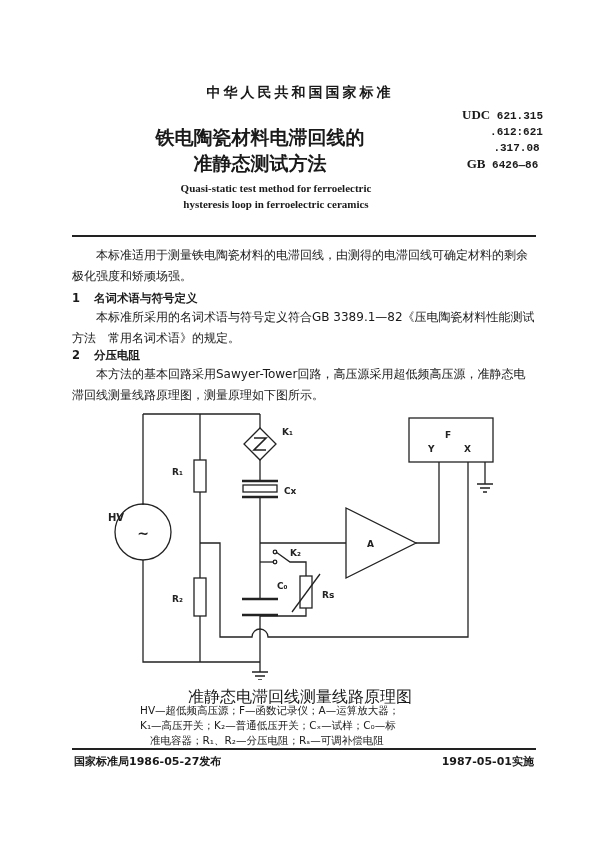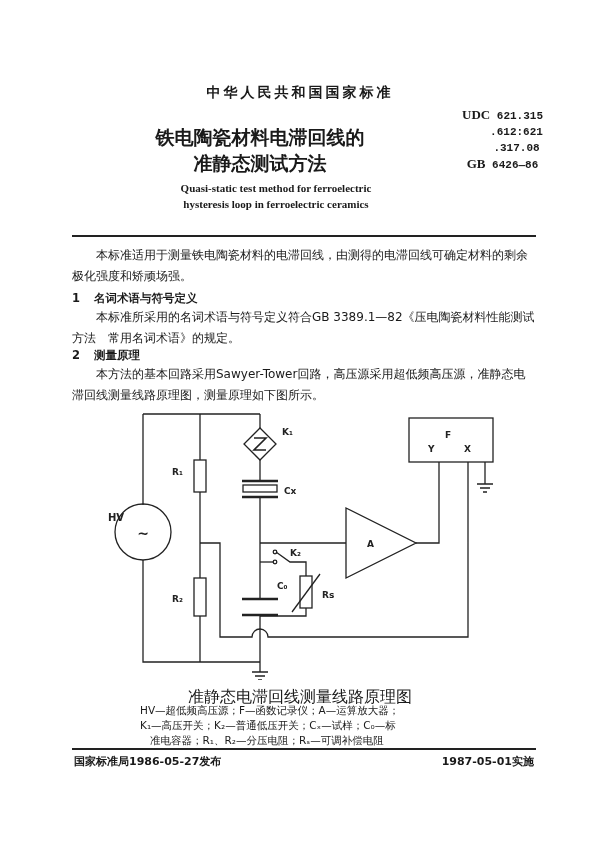--- a/index.html
+++ b/index.html
@@ -42,21 +42,21 @@
 <div class="abs rule" style="top:235px"></div>
 
 <div class="abs para" style="top:245px">本标准适用于测量铁电陶瓷材料的电滞回线，由测得的电滞回线可确定材料的剩余极化强度和矫顽场强。</div>
 
 <div class="abs heading" style="top:291px">
   <span class="num">1</span><span>名词术语与符号定义</span>
 </div>
 <div class="abs para" style="top:307px">本标准所采用的名词术语与符号定义符合GB 3389.1—82《压电陶瓷材料性能测试方法　常用名词术语》的规定。</div>
 
 <div class="abs heading" style="top:348px">
-  <span class="num">2</span><span>测量原理</span>
+  <span class="num">2</span><span>分压电阻</span>
 </div>
 <div class="abs para" style="top:364px">本方法的基本回路采用Sawyer-Tower回路，高压源采用超低频高压源，准静态电滞回线测量线路原理图，测量原理如下图所示。</div>
 
 <svg class="abs" style="left:100px;top:380px" width="400" height="300" viewBox="0 0 400 300" stroke="#222" stroke-width="1.3" fill="none">
 
   <path d="M43 34 H160"></path>
 
   <path d="M43 34 V125 M43 180 V282 H160"></path>
   <circle cx="43" cy="152" r="28"></circle>
   <text x="43" y="158" font-size="14" text-anchor="middle" fill="#222" stroke="none">~</text>

